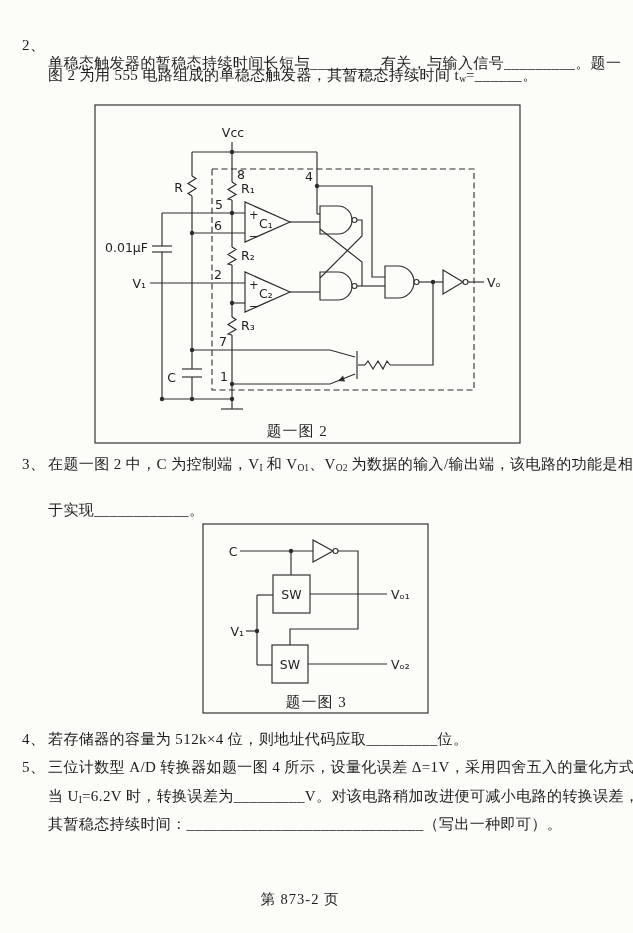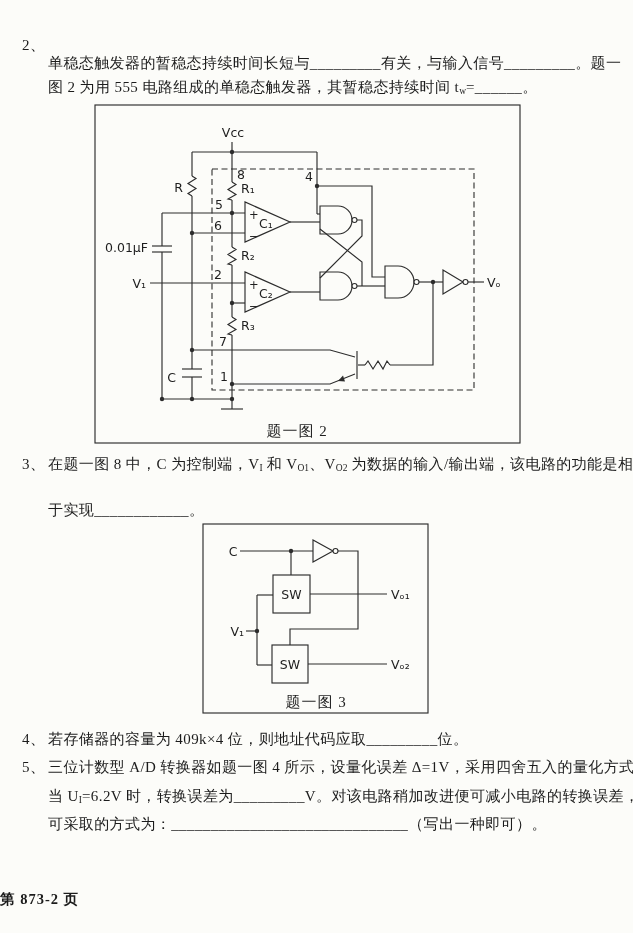--- a/index.html
+++ b/index.html
@@ -11,22 +11,22 @@
   }
   .txt{
     position:absolute;
     font-size:15px;line-height:22px;
     letter-spacing:0.4px;white-space:nowrap;
     color:#1c1c1c;
   }
   .txt sub{font-size:9.5px;letter-spacing:0;vertical-align:-2px;}
   .qnum{width:26px;}
   .footer{
-    position:absolute;left:0;top:890px;width:600px;text-align:left;
-    font-size:14.5px;letter-spacing:1px;font-weight:bold;
+    position:absolute;left:0;top:890px;width:600px;text-align:center;
+    font-size:14.5px;letter-spacing:1px;
   }
   svg{position:absolute;left:0;top:0;}
   svg line, svg polyline, svg path, svg rect.box, svg polygon.tri{
     stroke:#2c2c2c;stroke-width:1.15;fill:none;
   }
   svg polygon.arrow{fill:#2c2c2c;stroke:none;}
   svg circle.dot{fill:#2c2c2c;stroke:none;}
   svg circle.bub{fill:#fcfcf9;stroke:#2c2c2c;stroke-width:1.1;}
   svg rect.dashed{stroke:#2c2c2c;stroke-width:1.1;fill:none;stroke-dasharray:6 3.5;}
   svg text{
@@ -37,33 +37,33 @@
     font-family:"Liberation Serif","DejaVu Serif",serif;
     font-size:15px;letter-spacing:1px;
   }
   svg text.small{font-size:11.5px;}
 </style>
 </head>
 <body>
 
 <div class="txt qnum" style="left:22px;top:34px">2、</div>
 <div class="txt" style="left:48px;top:52px">单稳态触发器的暂稳态持续时间长短与_________有关，与输入信号_________。题一</div>
-<div class="txt" style="left:48px;top:76px"><span>图 2 为用 555 电路组成的单稳态触发器，其暂稳态持续时间 t</span><sub>w</sub><span>=______。</span></div>
+<div class="txt" style="left:48px;top:64px"><span>图 2 为用 555 电路组成的单稳态触发器，其暂稳态持续时间 t</span><sub>w</sub><span>=______。</span></div>
 
 <div class="txt qnum" style="left:22px;top:453px">3、</div>
-<div class="txt" style="left:48px;top:453px"><span>在题一图 8 中，C 为控制端，V</span><sub>I</sub><span> 和 V</span><sub>O1</sub><span>、V</span><sub>O2</sub><span> 为数据的输入/输出端，该电路的功能是相当</span></div>
+<div class="txt" style="left:48px;top:453px"><span>在题一图 2 中，C 为控制端，V</span><sub>I</sub><span> 和 V</span><sub>O1</sub><span>、V</span><sub>O2</sub><span> 为数据的输入/输出端，该电路的功能是相当</span></div>
 <div class="txt" style="left:48px;top:499px">于实现____________。</div>
 
 <div class="txt qnum" style="left:22px;top:728px">4、</div>
-<div class="txt" style="left:48px;top:728px">若存储器的容量为 409k×4 位，则地址代码应取_________位。</div>
+<div class="txt" style="left:48px;top:728px">若存储器的容量为 512k×4 位，则地址代码应取_________位。</div>
 
 <div class="txt qnum" style="left:22px;top:756px">5、</div>
 <div class="txt" style="left:48px;top:756px">三位计数型 A/D 转换器如题一图 4 所示，设量化误差 Δ=1V，采用四舍五入的量化方式。</div>
 <div class="txt" style="left:48px;top:785px"><span>当 U</span><sub>I</sub><span>=6.2V 时，转换误差为_________V。对该电路稍加改进便可减小电路的转换误差，</span></div>
-<div class="txt" style="left:48px;top:813px">可采取的方式为：______________________________（写出一种即可）。</div>
+<div class="txt" style="left:48px;top:813px">其暂稳态持续时间：______________________________（写出一种即可）。</div>
 
 <div class="footer">第 873-2 页</div>
 
 <svg width="633" height="933" viewBox="0 0 633 933">
 
   <g>
     <rect class="box" x="95" y="105" width="425" height="338"></rect>
     <rect class="dashed" x="212" y="169" width="262" height="221"></rect>
 
     <text x="233" y="137" text-anchor="middle">Vcc</text>

